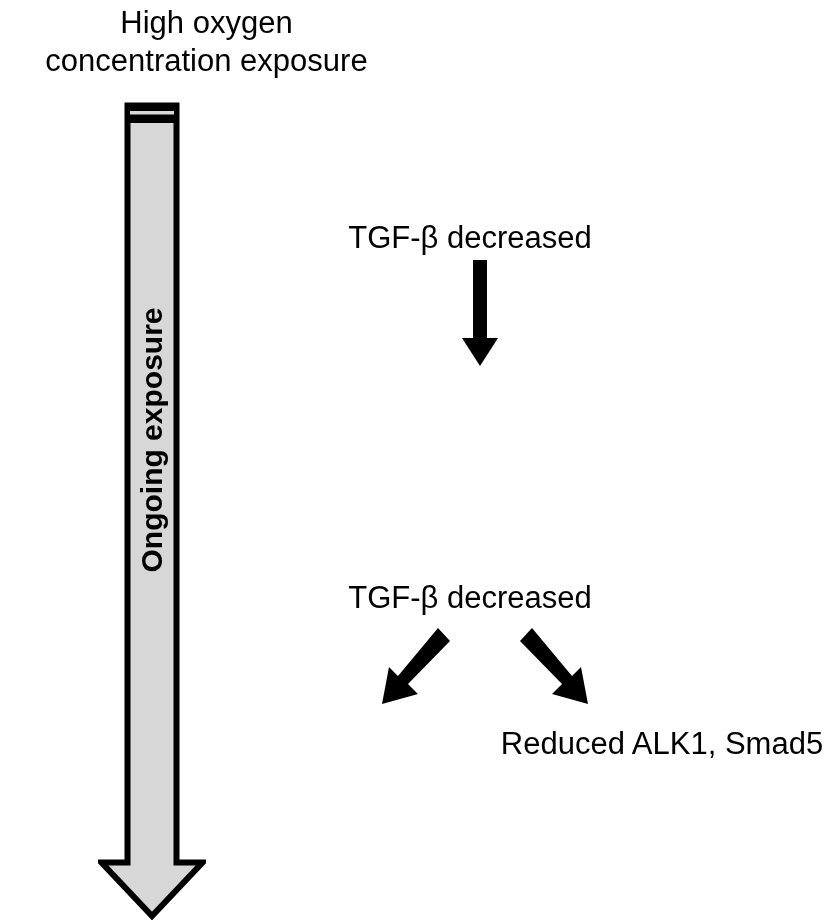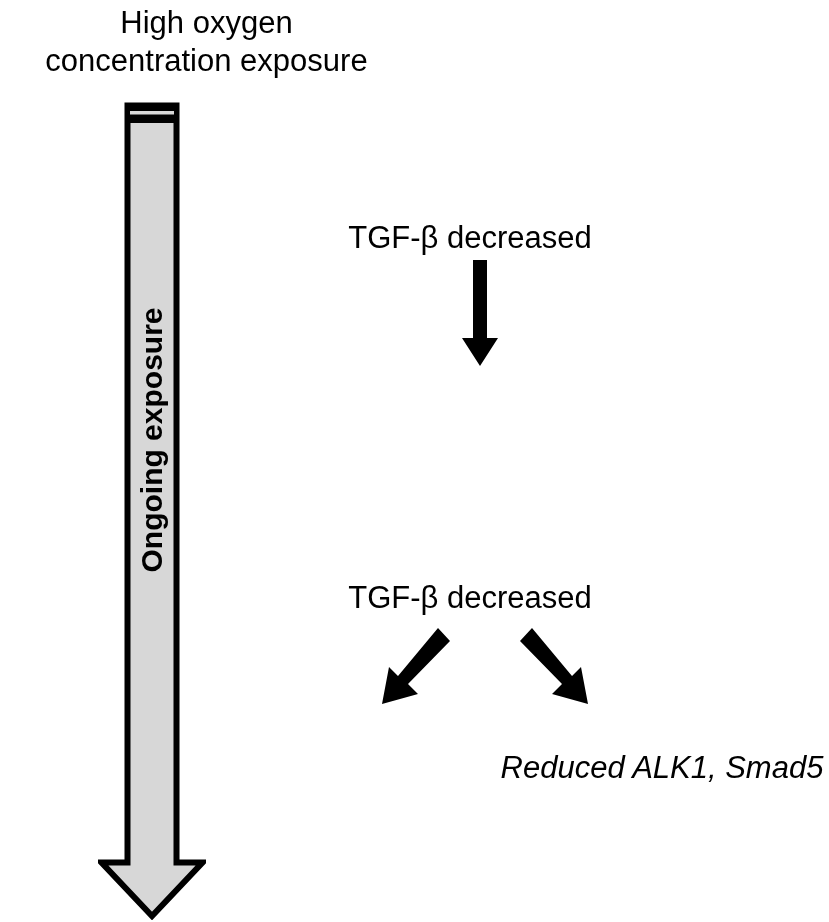--- a/index.html
+++ b/index.html
@@ -89,23 +89,22 @@
     top: 578px;
     width: 320px;
   }
   #increased-alk5 {
     left: 190px;
     top: 722px;
     width: 310px;
   }
   #reduced-alk1 {
     left: 495px;
-    top: 748px;
+    top: 724px;
     width: 334px;
-    font-style: italic;
   }
 
   
   .black-arrow {
     position: absolute;
   }
   .black-arrow svg { display: block; }
   #arrow-down-main { left: 455px; top: 258px; width: 50px; height: 112px; }
   #arrow-branch-left { left: 372px; top: 624px; width: 90px; height: 92px; }
   #arrow-branch-right { left: 508px; top: 624px; width: 90px; height: 92px; }

